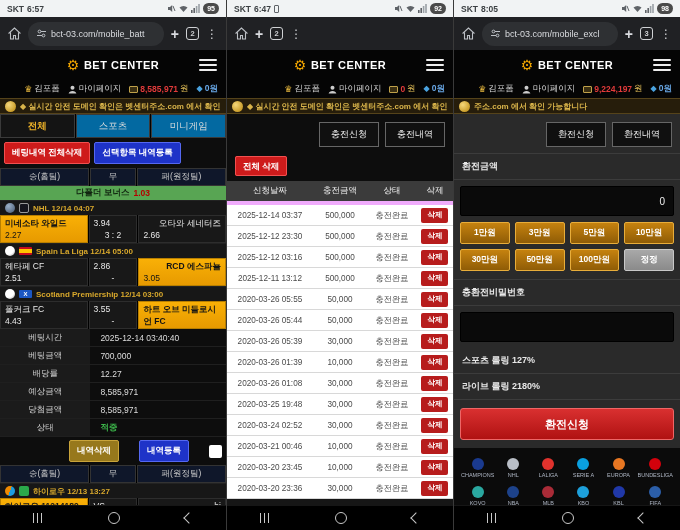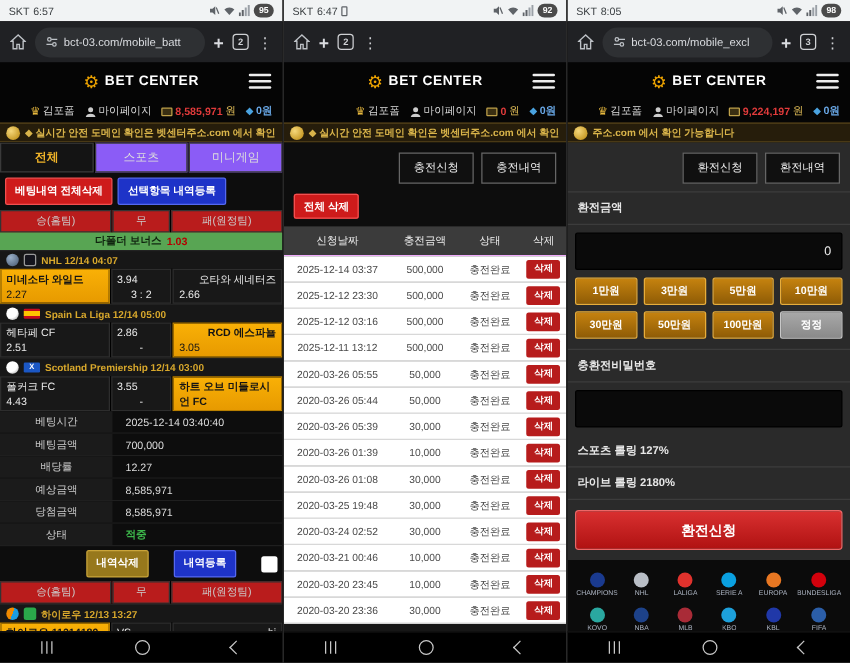--- a/index.html
+++ b/index.html
@@ -3,21 +3,21 @@
 <meta charset="utf-8">
 <style>
   *{box-sizing:border-box;margin:0;padding:0}
   html,body{width:680px;height:530px;overflow:hidden}
   body{background:#222;font-family:"Liberation Sans","DejaVu Sans",sans-serif}
   .screens{display:flex;width:680px;height:530px;background:#3a3a3a;gap:1px}
   .phone{width:226px;height:530px;display:flex;flex-direction:column;background:#000;overflow:hidden}
 
   
   .statusbar{height:17px;background:#f1f3f4;color:#3c4043;font-size:8.5px;display:flex;align-items:center;justify-content:space-between;padding:0 7px;flex-shrink:0}
-  .st-left{display:flex;align-items:center;gap:3px;font-weight:normal}
+  .st-left{display:flex;align-items:center;gap:3px;font-weight:bold}
   .st-right{display:flex;align-items:center;gap:3px}
   .vib{width:5px;height:8px;border:1px solid #5f6368;border-radius:1px}
   .battery{background:#4a4a4a;color:#fff;border-radius:8px;height:11px;display:flex;align-items:center;justify-content:center;font-size:7px;padding:0 4px;font-weight:bold}
 
   
   .chromebar{height:33px;background:#202124;display:flex;align-items:center;gap:7px;padding:0 8px;flex-shrink:0}
   .urlpill{flex:1;height:24px;background:#2e3033;border-radius:12px;display:flex;align-items:center;gap:5px;padding:0 9px;color:#dadce0;font-size:9px;overflow:hidden;white-space:nowrap}
   .plus{color:#dadce0;font-size:14px;font-weight:bold;line-height:1}
   .tabbox{width:13px;height:13px;border:1.5px solid #cfd1d4;border-radius:3px;color:#cfd1d4;font-size:7.5px;display:flex;align-items:center;justify-content:center;font-weight:bold}
   .kebab{color:#cfd1d4;font-size:12px;line-height:1}
@@ -38,29 +38,29 @@
   .cardic{width:9px;height:7px;border:1px solid #bfa14a;border-radius:1px;background:#3a2f12}
 
   
   .marquee{height:16px;background:#261d0b;border-top:1px solid #55431a;border-bottom:1px solid #55431a;display:flex;align-items:center;gap:4px;padding:0 5px;color:#d9b44a;font-size:8px;white-space:nowrap;overflow:hidden;flex-shrink:0;font-weight:bold}
   .speaker{width:11px;height:11px;border-radius:50%;background:radial-gradient(circle at 35% 35%,#f5d77a,#b8860b);flex-shrink:0}
 
   .content{flex:1;overflow:hidden;display:flex;flex-direction:column;background:#0d0d0d}
 
   
   .tabs{display:flex;background:#000;gap:1px;height:24px;flex-shrink:0}
-  .tab{flex:1;display:flex;align-items:center;justify-content:center;font-size:9.5px;background:#8b5cf6;color:#ddd;border:1px solid #3a3a3a;cursor:pointer}
+  .tab{flex:1;display:flex;align-items:center;justify-content:center;font-size:9.5px;background:#0369a1;color:#ddd;border:1px solid #3a3a3a;cursor:pointer}
   .tab.active{background:#141414;color:#f0b429;font-weight:bold}
   .actionrow{display:flex;gap:4px;padding:4px}
   .btn{font-size:8.5px;color:#fff;padding:4px 7px;border-radius:2px;font-weight:bold;cursor:pointer}
   .btn-red{background:#ce1b1b;border:1px solid #f25050}
   .btn-blue{background:#1e33c8;border:1px solid #5568f0}
   .btn-olive{background:#97781c;border:1px solid #c9a43a}
   .colshead{display:flex;height:18px;flex-shrink:0;gap:1px;background:#000}
-  .colshead div{display:flex;align-items:center;justify-content:center;background:#b91c1c;border:1px solid #333;color:#ccc;font-size:8.5px}
+  .colshead div{display:flex;align-items:center;justify-content:center;background:#0f172a;border:1px solid #333;color:#ccc;font-size:8.5px}
   .ch-home{flex:4}.ch-draw{flex:2}.ch-away{flex:4}
   .bonusbar{height:14px;background:#58a553;display:flex;align-items:center;justify-content:center;gap:4px;font-size:8.5px;color:#10240f;font-weight:bold;flex-shrink:0}
   .bonus-odds{color:#b50000}
   .leaguerow{height:15px;display:flex;align-items:center;gap:4px;padding:0 5px;background:#171717;color:#d8a82c;font-size:8px;font-weight:bold;border-top:1px solid #222;flex-shrink:0}
   .licon{width:10px;height:10px;border-radius:50%;flex-shrink:0;display:flex;align-items:center;justify-content:center}
   .ic-globe{background:radial-gradient(circle at 35% 30%,#9ab0c8,#44566e)}
   .ic-shield{background:#15151d;border:1px solid #999;border-radius:2px}
   .ic-ball{background:radial-gradient(circle at 35% 30%,#fff 55%,#8a8a8a)}
   .ic-spain{border-radius:1px;background:linear-gradient(#c60b1e 27%,#ffc400 27%,#ffc400 73%,#c60b1e 73%);width:13px;height:8px}
   .ic-scot{border-radius:1px;background:#1b57c4;width:13px;height:8px;color:#fff;font-size:6px;font-weight:bold}
@@ -88,21 +88,21 @@
   .nv-rec{display:flex;gap:2.5px;cursor:pointer}
   .nv-rec i{width:1.5px;height:10px;background:#c8c8c8;display:block}
   .nv-home{width:12px;height:12px;border:1.6px solid #c8c8c8;border-radius:50%;cursor:pointer}
   .nv-back{width:8px;height:8px;border-left:1.6px solid #c8c8c8;border-bottom:1.6px solid #c8c8c8;transform:rotate(45deg);cursor:pointer}
 
   
   .p2-top{display:flex;justify-content:flex-end;gap:6px;padding:8px 8px 6px}
   .btn-dark{background:#101010;border:1px solid #666;color:#eee;font-size:9px;padding:5px 11px;font-weight:normal;cursor:pointer}
   .p2-del{padding:2px 8px 8px}
   .table2{flex:1;background:#161616;overflow:hidden}
-  .t2head{display:flex;background:#3b3b3b;color:#eee;height:24px;align-items:center;font-size:8.5px;border-bottom:1px solid #f0abfc}
+  .t2head{display:flex;background:#3b3b3b;color:#eee;height:24px;align-items:center;font-size:8.5px;border-bottom:4px solid #f0abfc}
   .t2row{display:flex;background:#fff;height:21px;align-items:center;font-size:8.2px;color:#4a4a4a;border-bottom:1px solid #d8d8d8}
   .t2c1{width:38%;text-align:center}.t2c2{width:24%;text-align:center}.t2c3{width:22%;text-align:center}.t2c4{width:16%;text-align:center}
   .btn-del{background:#b71c1c;color:#fff;font-size:7.5px;padding:2.5px 6px;border-radius:2px;font-weight:bold;border:none;cursor:pointer}
 
   
   .content3{background:#2a2a2a}
   .sect-label{padding:6px 8px;color:#e8e8e8;font-size:9px;font-weight:bold;border-bottom:1px solid #3c3c3c;border-top:1px solid #3c3c3c}
   .inputbox{margin:6px;height:30px;background:#0a0a0a;border:1px solid #000;border-radius:2px;display:flex;align-items:center;justify-content:flex-end;padding:0 8px;color:#eee;font-size:10px;cursor:text}
   .quick{display:grid;grid-template-columns:repeat(4,1fr);gap:5px;margin:0 6px 8px}
   .qbtn{height:22px;background:linear-gradient(#c5820f,#8f5c06);border:1px solid #e8ad3a;border-radius:2px;color:#fff;font-size:8.5px;font-weight:bold;display:flex;align-items:center;justify-content:center;cursor:pointer}

